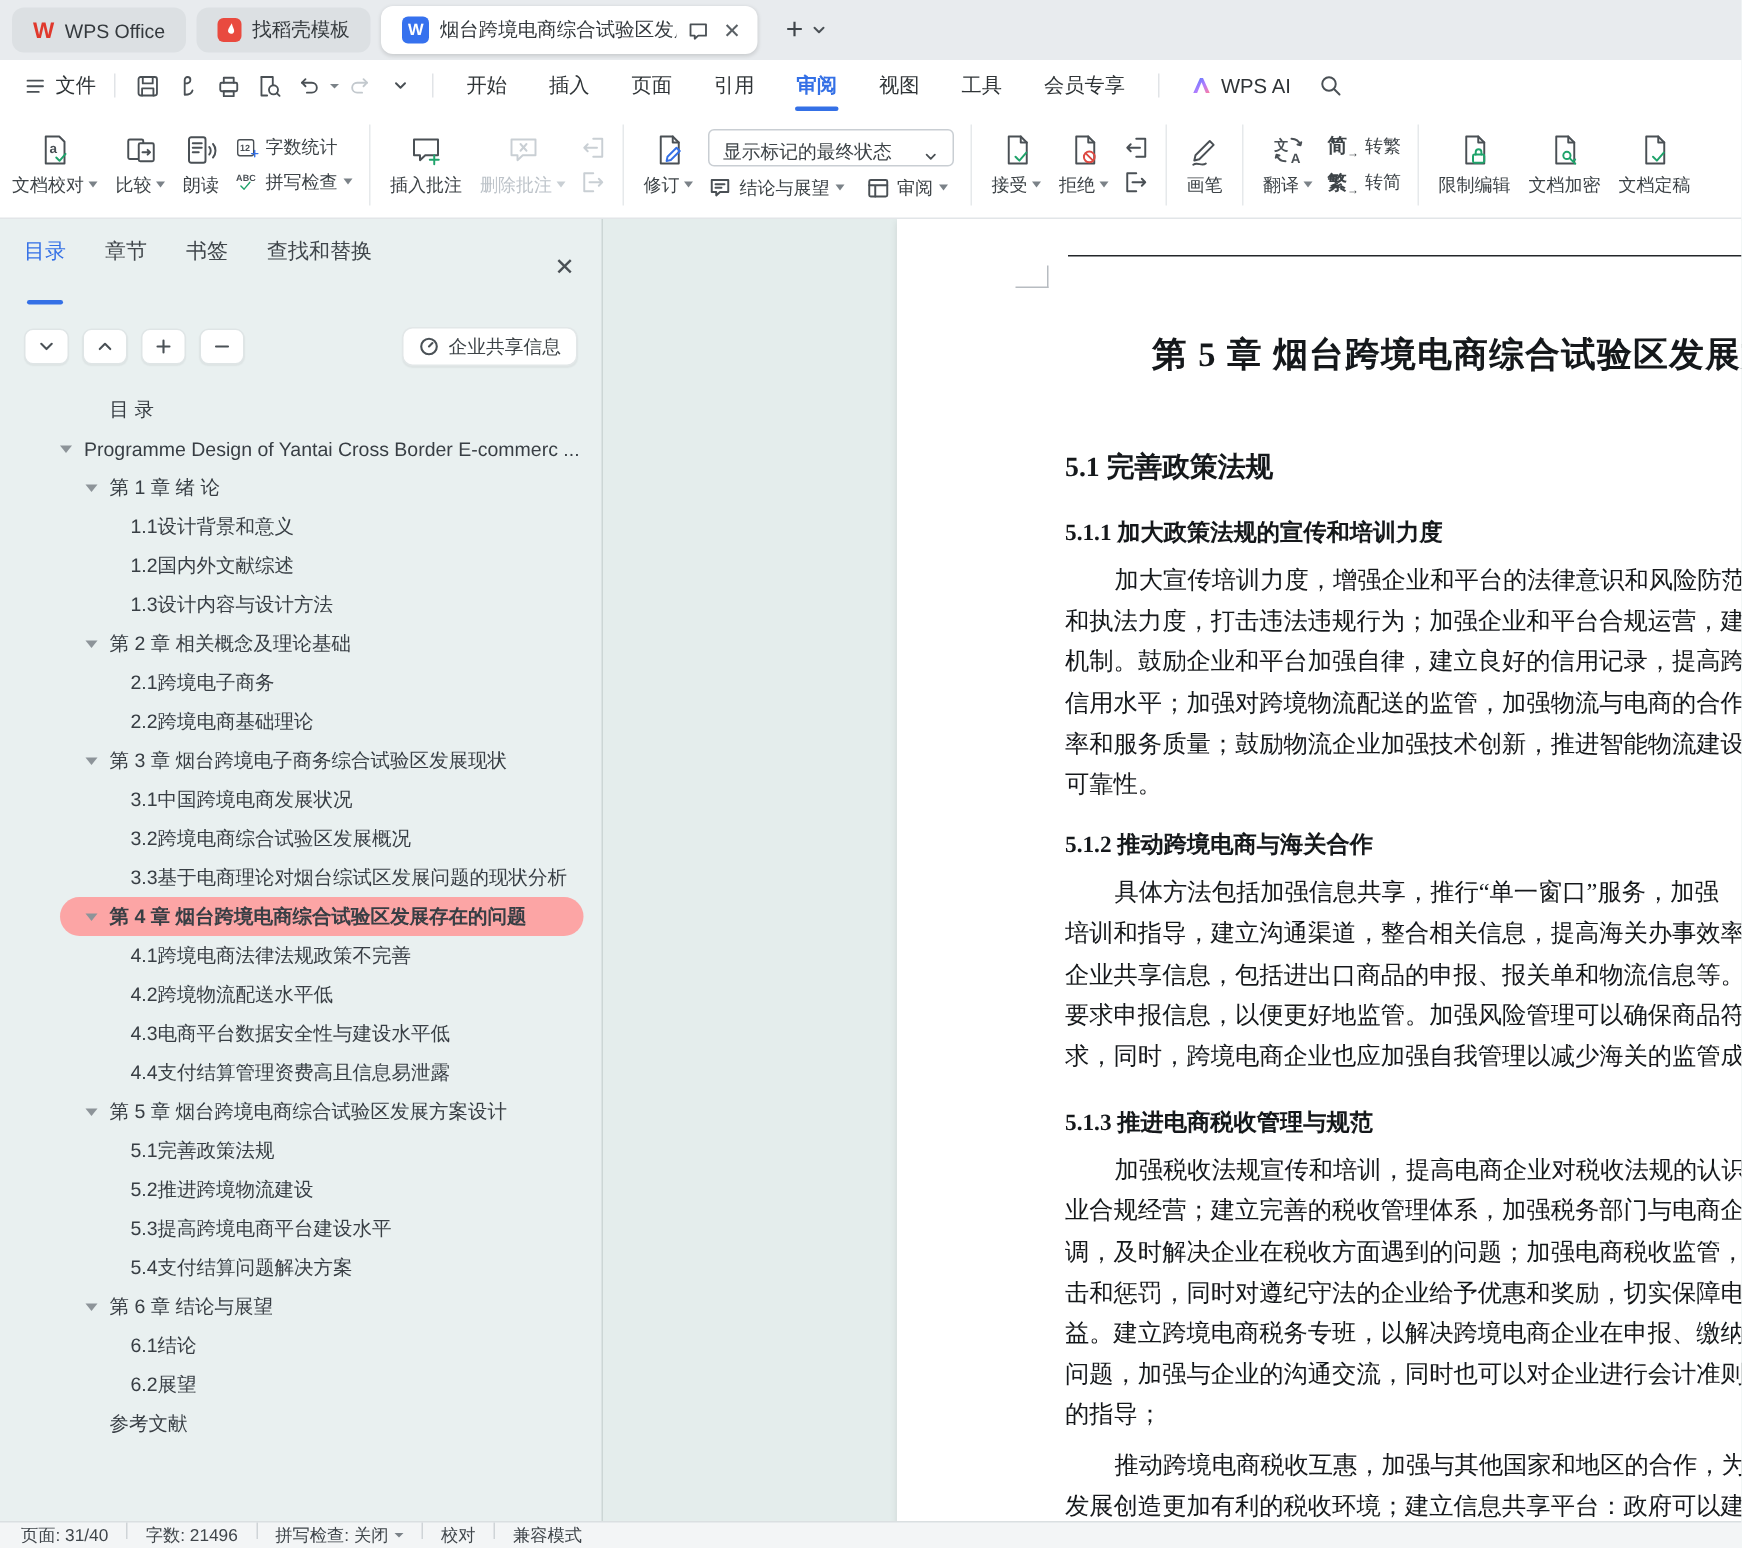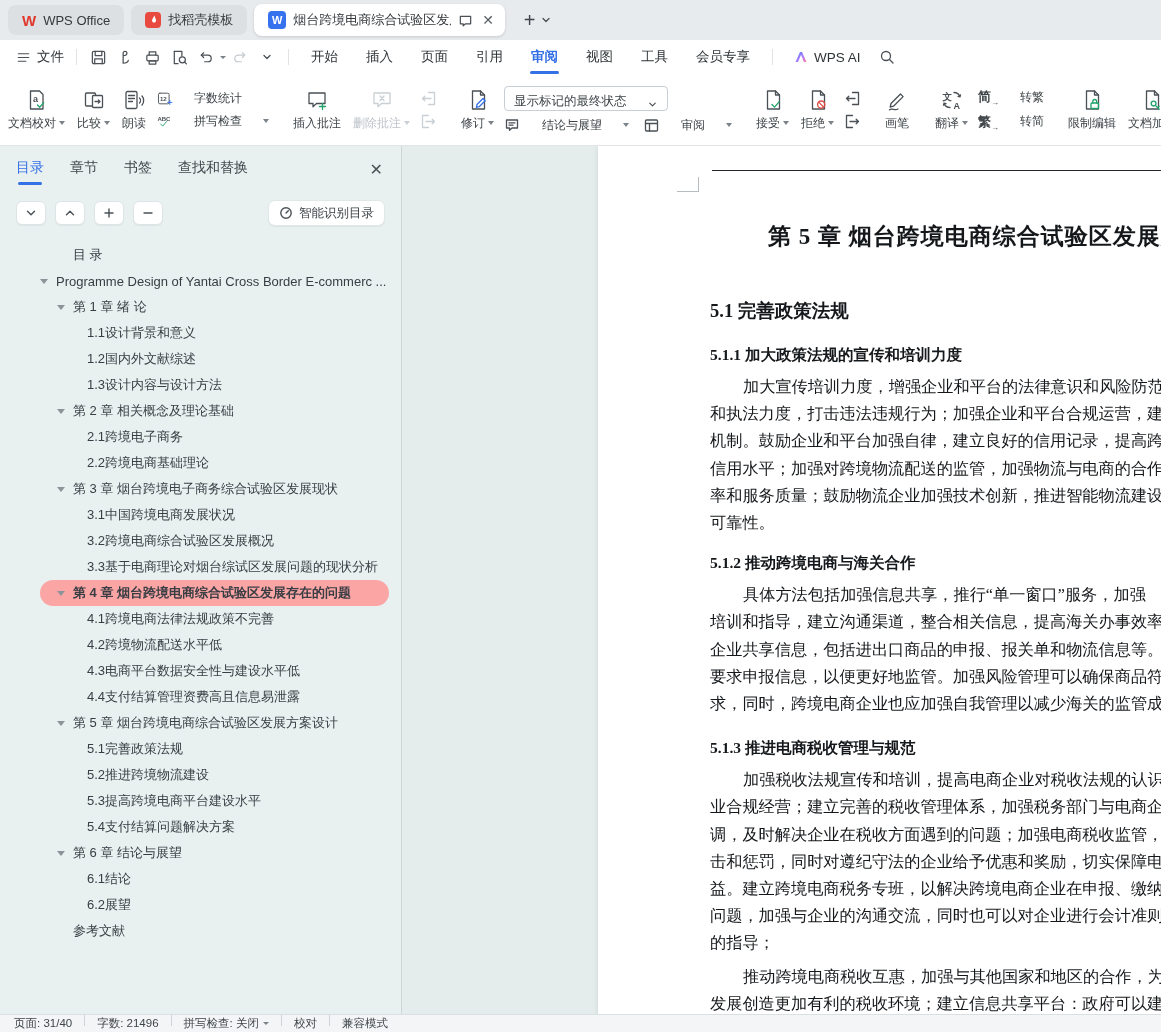--- a/index.html
+++ b/index.html
@@ -32,42 +32,42 @@
   svg.mi.gray { stroke:#c3c9ce; }
   .mcaret { width:0; height:0; border-left:3px solid transparent; border-right:3px solid transparent; border-top:3.5px solid #7b8288; }
 
   
   .ribbon { height:72px; flex:none; background:#fff; border-bottom:1px solid #e2e5e8; display:flex; align-items:center; padding:0 2px; overflow:hidden; white-space:nowrap; }
   .rbtn { display:inline-flex; flex-direction:column; align-items:center; justify-content:center; gap:3px; padding:3px 6px; font-size:12px; color:#3d4347; border-radius:4px; }
   .rbtn svg { width:24px; height:24px; }
   .rlabel { display:flex; align-items:center; gap:3px; }
   .caret { width:0; height:0; border-left:3.5px solid transparent; border-right:3.5px solid transparent; border-top:4px solid #7b8288; }
   .rcol { display:inline-flex; flex-direction:column; gap:6px; justify-content:center; margin:0 4px; vertical-align:middle; }
-  .rsmall { display:flex; align-items:center; gap:21px; font-size:12px; color:#3d4347;text-align:right; }
+  .rsmall { display:flex; align-items:center; gap:4px; font-size:12px; color:#3d4347;text-align:right; }
   .rsmall svg { width:17px; height:17px; }
   .rdiv { display:inline-block; width:1px; height:54px; background:#e6e9eb; margin:0 7px; vertical-align:middle; }
   .rselect { width:164px; height:25px; border:1px solid #c9ced3; border-radius:4px; display:flex; align-items:flex-end; justify-content:space-between; padding:0 9px; font-size:12.5px; color:#3d4347; background:#fff; }
   .dis { color:#bdc3c9; }
   .dis svg * { stroke:#c9cfd4 !important; }
   .dis .caret { border-top-color:#c9cfd4; }
   svg.ri { fill:none; stroke:#4a5055; stroke-width:1.3; stroke-linecap:round; stroke-linejoin:round; }
   svg.ri .it { fill:#4a5055; stroke:none; font-family:"Liberation Sans",sans-serif; font-weight:bold; }
   svg.ri .gk { stroke:#1fa36b; }
   svg.ri .bk { stroke:#3470e6; }
   svg.ri .rk { stroke:#dd4a43; }
   .cc { font-size:13px; font-weight:bold; color:#3d4347; }
   .ccarrow { font-size:8px; vertical-align:sub; color:#3d4347; }
 
   
   .main { flex:1; min-height:0; display:flex; position:relative; }
 
   
   .sidebar { width:402px; flex:none; background:#e9f0f0; border-right:1px solid #ccd6d5; display:flex; flex-direction:column; overflow:hidden; }
   .ptabs { display:flex; align-items:center; gap:26px; padding:13px 18px 9px 16px; font-size:14px; color:#40464b; }
-  .ptab { position:relative; padding-bottom:4px; }
+  .ptab { position:relative; padding-bottom:22px; }
   .ptab.active { color:#3470e6; }
   .ptab.active::after { content:""; position:absolute; left:2px; right:2px; bottom:-4px; height:3px; border-radius:2px; background:#3470e6; }
   .pclose { margin-left:auto; font-size:16px; color:#4a5055; line-height:1; }
   .ptools { display:flex; align-items:center; gap:9px; padding:10px 16px 0; }
   .tbtn { width:30px; height:24px; background:#fff; border:1px solid #dfe5e6; border-radius:6px; box-shadow:0 1px 1px rgba(0,0,0,.05); display:flex; align-items:center; justify-content:center; }
   .smart { margin-left:auto; height:26px; background:#fff; border:1px solid #e2e7e8; border-radius:7px; display:flex; align-items:center; gap:6px; padding:0 10px; font-size:12.5px; color:#3d4347; box-shadow:0 1px 1px rgba(0,0,0,.05); }
   svg.si { fill:none; stroke:#4a5156; stroke-width:1.4; stroke-linecap:round; stroke-linejoin:round; }
   .toc { margin-top:16px; flex:1; overflow:hidden; font-size:13px; color:#383e44; }
   .trow { height:26px; display:flex; align-items:center; white-space:nowrap; overflow:hidden; }
   .tri { width:0; height:0; border-left:4px solid transparent; border-right:4px solid transparent; border-top:5px solid #8d9499; margin-right:8px; flex:none; }
@@ -471,21 +471,21 @@
         <span class="tbtn">
             <svg class="si" width="12" height="12" viewBox="0 0 12 12">
               <path d="M2 6h8"></path>
             </svg>
           </span>
         <span class="smart">
           <svg class="si" width="14" height="14" viewBox="0 0 14 14">
               <circle cx="7" cy="7" r="5.2"></circle>
               <path d="M7 7 9.3 4.7"></path>
             </svg>
-          <span>智能识别目录</span>
+          <span>企业共享信息</span>
         </span>
       </div>
       <div class="toc">
         <div class="trow lv1">
             <span class="spacer"></span>
             <span>目 录</span>
           </div>
         <div class="trow lv0">
             <span class="tri"></span>
             <span>Programme Design of Yantai Cross Border E-commerc ...</span>

